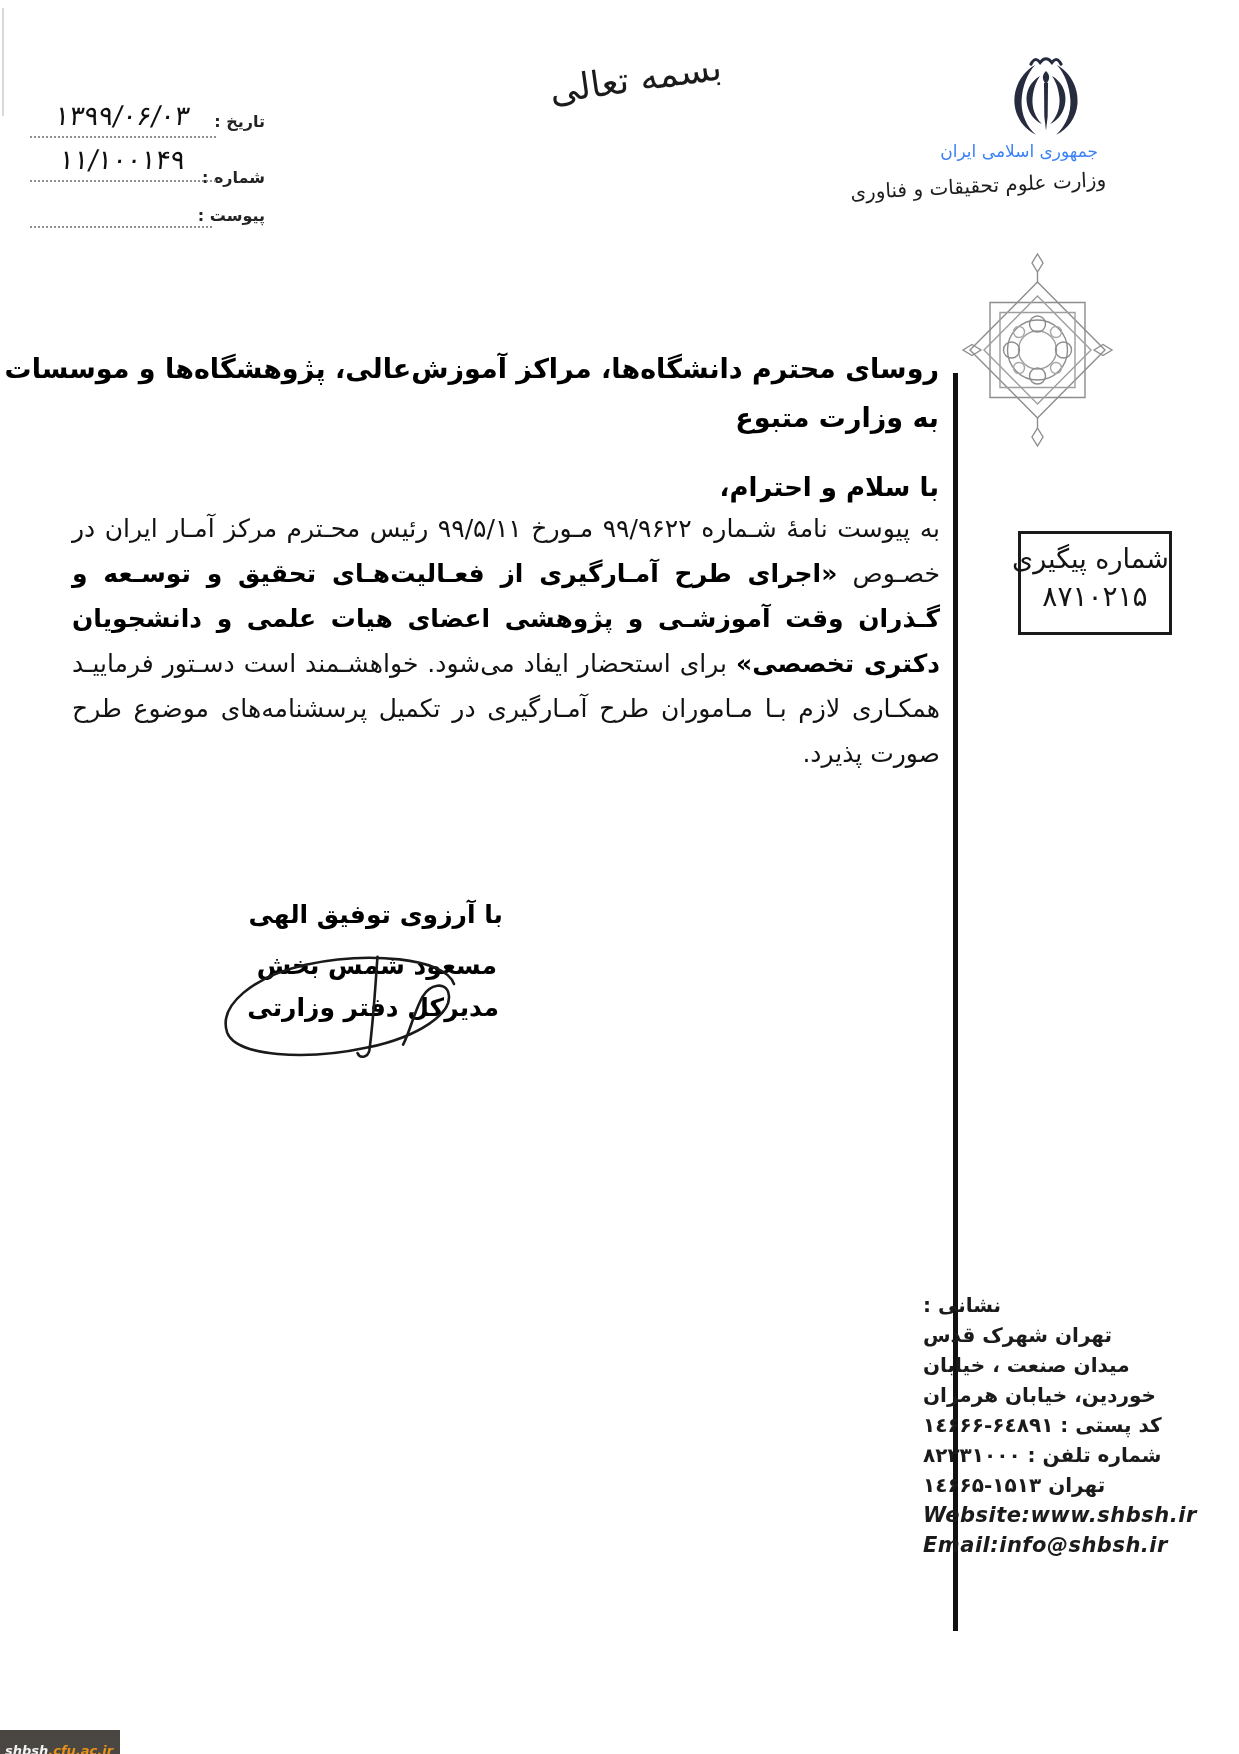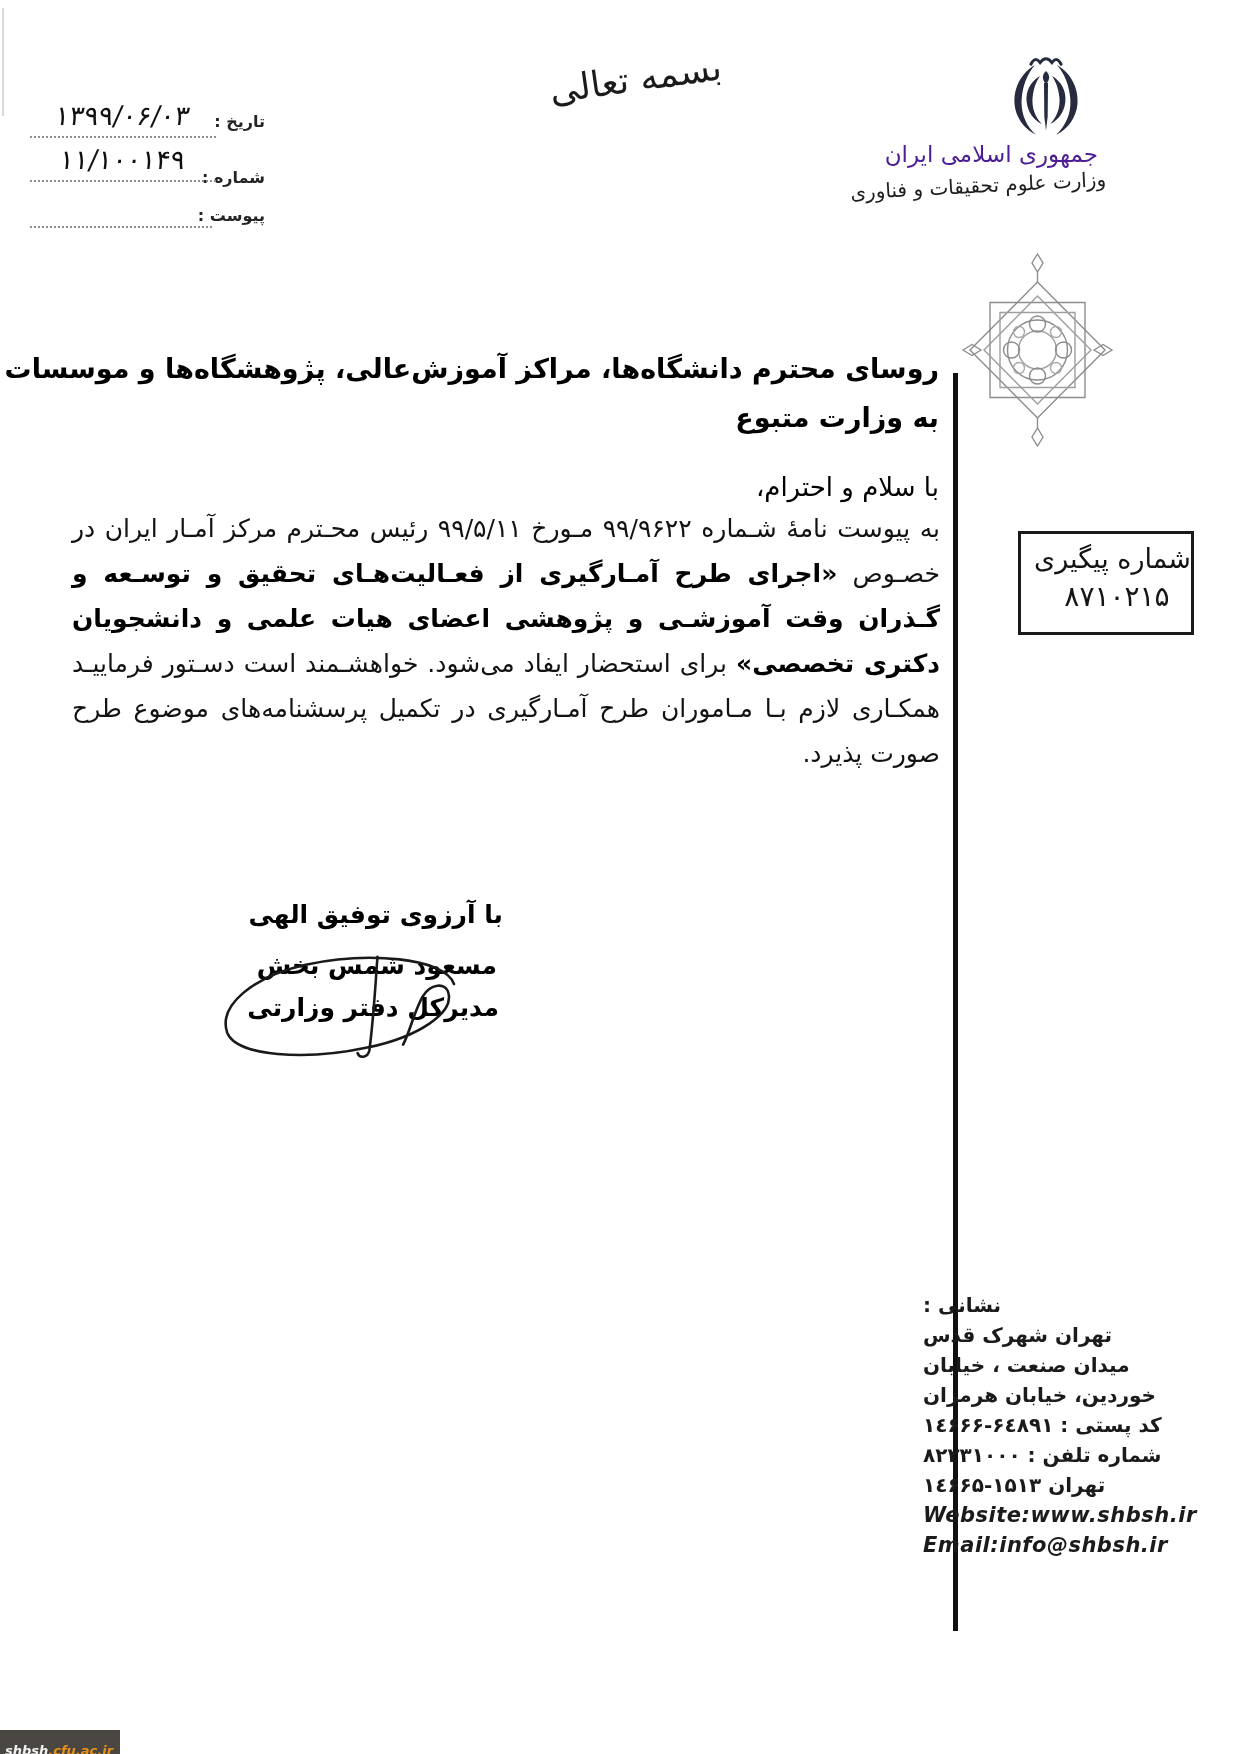--- a/index.html
+++ b/index.html
@@ -5,27 +5,27 @@
   html,body{margin:0;padding:0;background:#ffffff;}
   #page{position:relative;width:1239px;height:1754px;background:#ffffff;overflow:hidden;
         font-family:"DejaVu Sans",sans-serif;color:#161616;}
   .abs{position:absolute;}
   .rtl{direction:rtl;unicode-bidi:embed;}
   .nowrap{white-space:nowrap;}
   .dotline{height:0;border-bottom:2px dotted #8f8f8f;}
   .hdr-label{font-size:16px;font-weight:bold;color:#242424;}
   .hdr-value{font-size:27px;color:#101010;transform:skewX(-8deg);letter-spacing:1px;}
   .besm{font-size:36px;color:#1b1b1b;transform:rotate(-8deg);}
-  .org1{font-size:23px;color:#4c1d95;}
+  .org1{font-size:17px;color:#3b82f6;}
   .org2{font-size:20px;color:#1d1d1d;transform:rotate(-3deg);transform-origin:right center;}
   .recipient{font-size:27px;font-weight:bold;color:#000;}
-  .salut{font-size:26px;font-weight:normal;color:#000;}
+  .salut{font-size:26px;font-weight:bold;color:#000;}
   .bodytxt{font-size:25px;line-height:45px;text-align:justify;color:#121212;}
   .bodytxt .bold-seg{font-weight:bold;color:#000;}
-  .track-box{border:3px solid #1a1a1a;text-align:center;background:#fff;padding-left:22px;}
+  .track-box{border:3px solid #1a1a1a;text-align:center;background:#fff;}
   .track-label{font-size:27px;color:#141414;margin-top:9px;}
   .track-num{font-size:28px;color:#141414;margin-top:6px;letter-spacing:2px;}
   .sig-line{font-size:25px;font-weight:bold;color:#000;text-align:right;}
   .addr{font-size:20px;font-weight:bold;line-height:30px;text-align:left;color:#1b1b1b;}
   .addr .lat{font-style:italic;font-size:21px;letter-spacing:0.5px;}
   .vrule{width:5px;background:#111;}
   .watermark{height:41px;background:#4a4742;display:flex;align-items:center;
              padding:0 7px 0 5px;font-size:13px;font-weight:bold;font-style:italic;}
   .wm-prefix{color:#f2f2f2;}
   .wm-suffix{color:#e8921a;}

